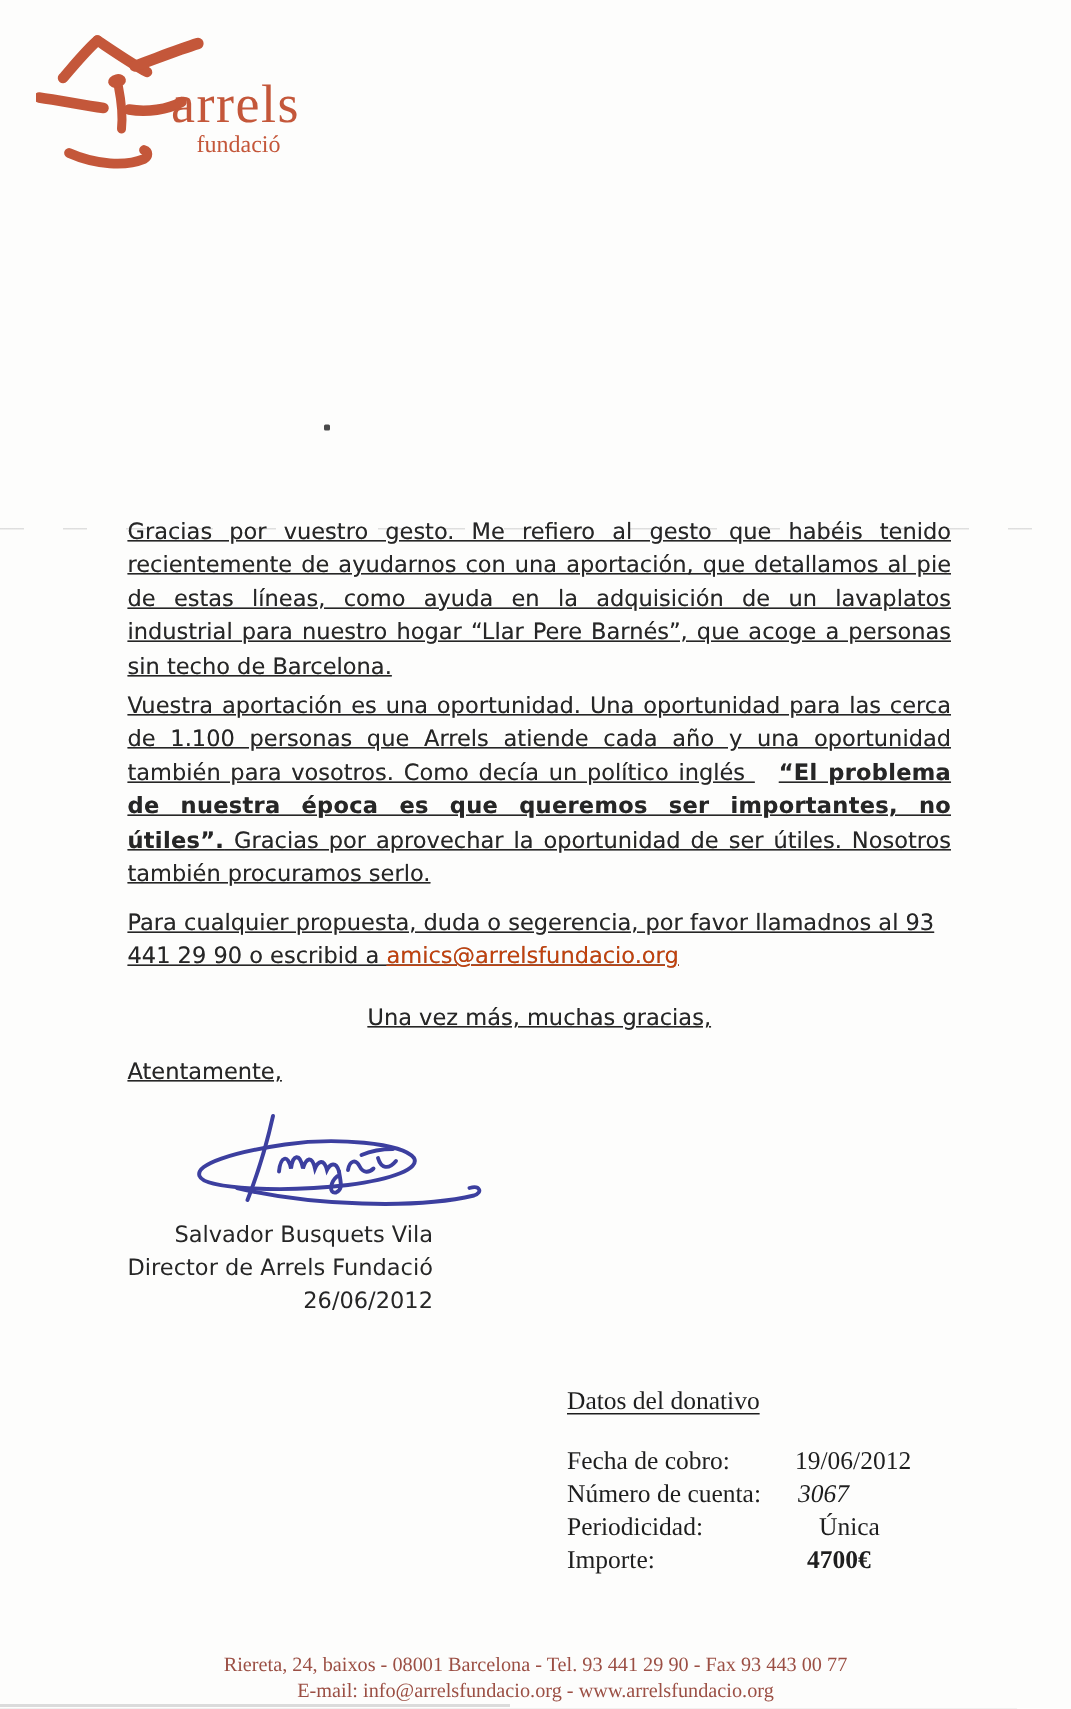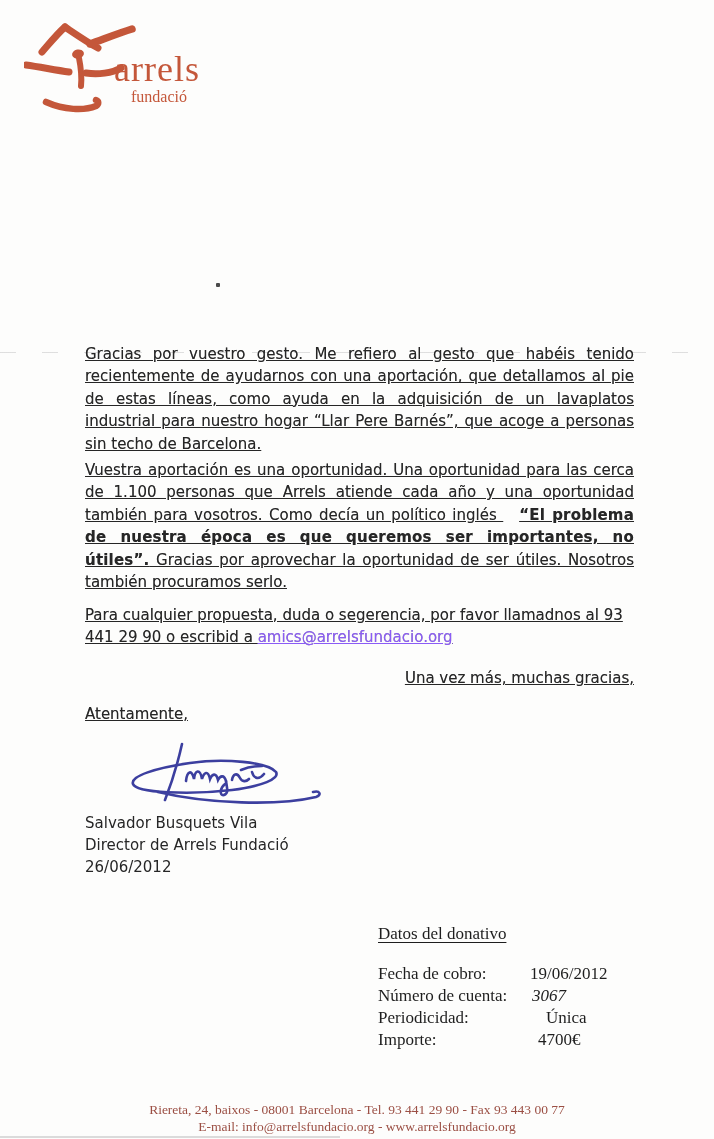--- a/index.html
+++ b/index.html
@@ -32,35 +32,35 @@
   
   .body{
     position:absolute;left:85px;width:549px;margin:0;
     font-size:15px;line-height:22.4px;text-align:justify;
     text-shadow:0 0 .4px rgba(40,40,40,.45);
     text-decoration:underline;
   }
   .p1{top:343px;}
   .p2{top:459px;}
   .p3{top:604px;text-align:left;}
-  .closing1{top:667px;text-align:right;}
+  .closing1{top:667px;text-align:center;}
   .closing2{top:703px;text-align:left;}
   .body b{font-weight:bold;letter-spacing:.2px;margin-left:16px;}
-  .email{color:#8b5cf6;text-decoration:underline;cursor:pointer;}
+  .email{color:#c2410c;text-decoration:underline;cursor:pointer;}
   
   .signature{position:absolute;left:128px;top:736px;width:204px;height:74px;}
-  .signer{position:absolute;left:85px;top:812px;font-size:15px;line-height:22px;text-align:left;}
+  .signer{position:absolute;left:85px;top:812px;font-size:15px;line-height:22px;text-align:right;}
   
   .donation{position:absolute;left:378px;top:924px;font-family:"Liberation Serif", serif;font-size:17px;color:#1e1e1e;}
   .donation-heading{text-decoration:underline;text-underline-offset:3px;margin:0 0 18px 0;font-weight:normal;font-size:17px;}
   .donation-row{display:flex;height:22px;align-items:flex-end;}
   .donation-label{width:152px;flex:0 0 152px;}
   .donation-row:nth-of-type(2) .donation-value{padding-left:2px;font-style:italic;}
   .donation-row:nth-of-type(3) .donation-value{padding-left:16px;}
-  .donation-row:nth-of-type(4) .donation-value{padding-left:8px;}
+  .donation-row:nth-of-type(4) .donation-value{padding-left:8px;font-weight:bold;}
   
   .footer{
     position:absolute;left:0;top:1101px;width:714px;text-align:center;
     font-family:"Liberation Serif", serif;font-size:13.5px;line-height:17px;color:#9b4f44;
   }
 </style>
 </head>
 <body>
 
 <div class="page">

